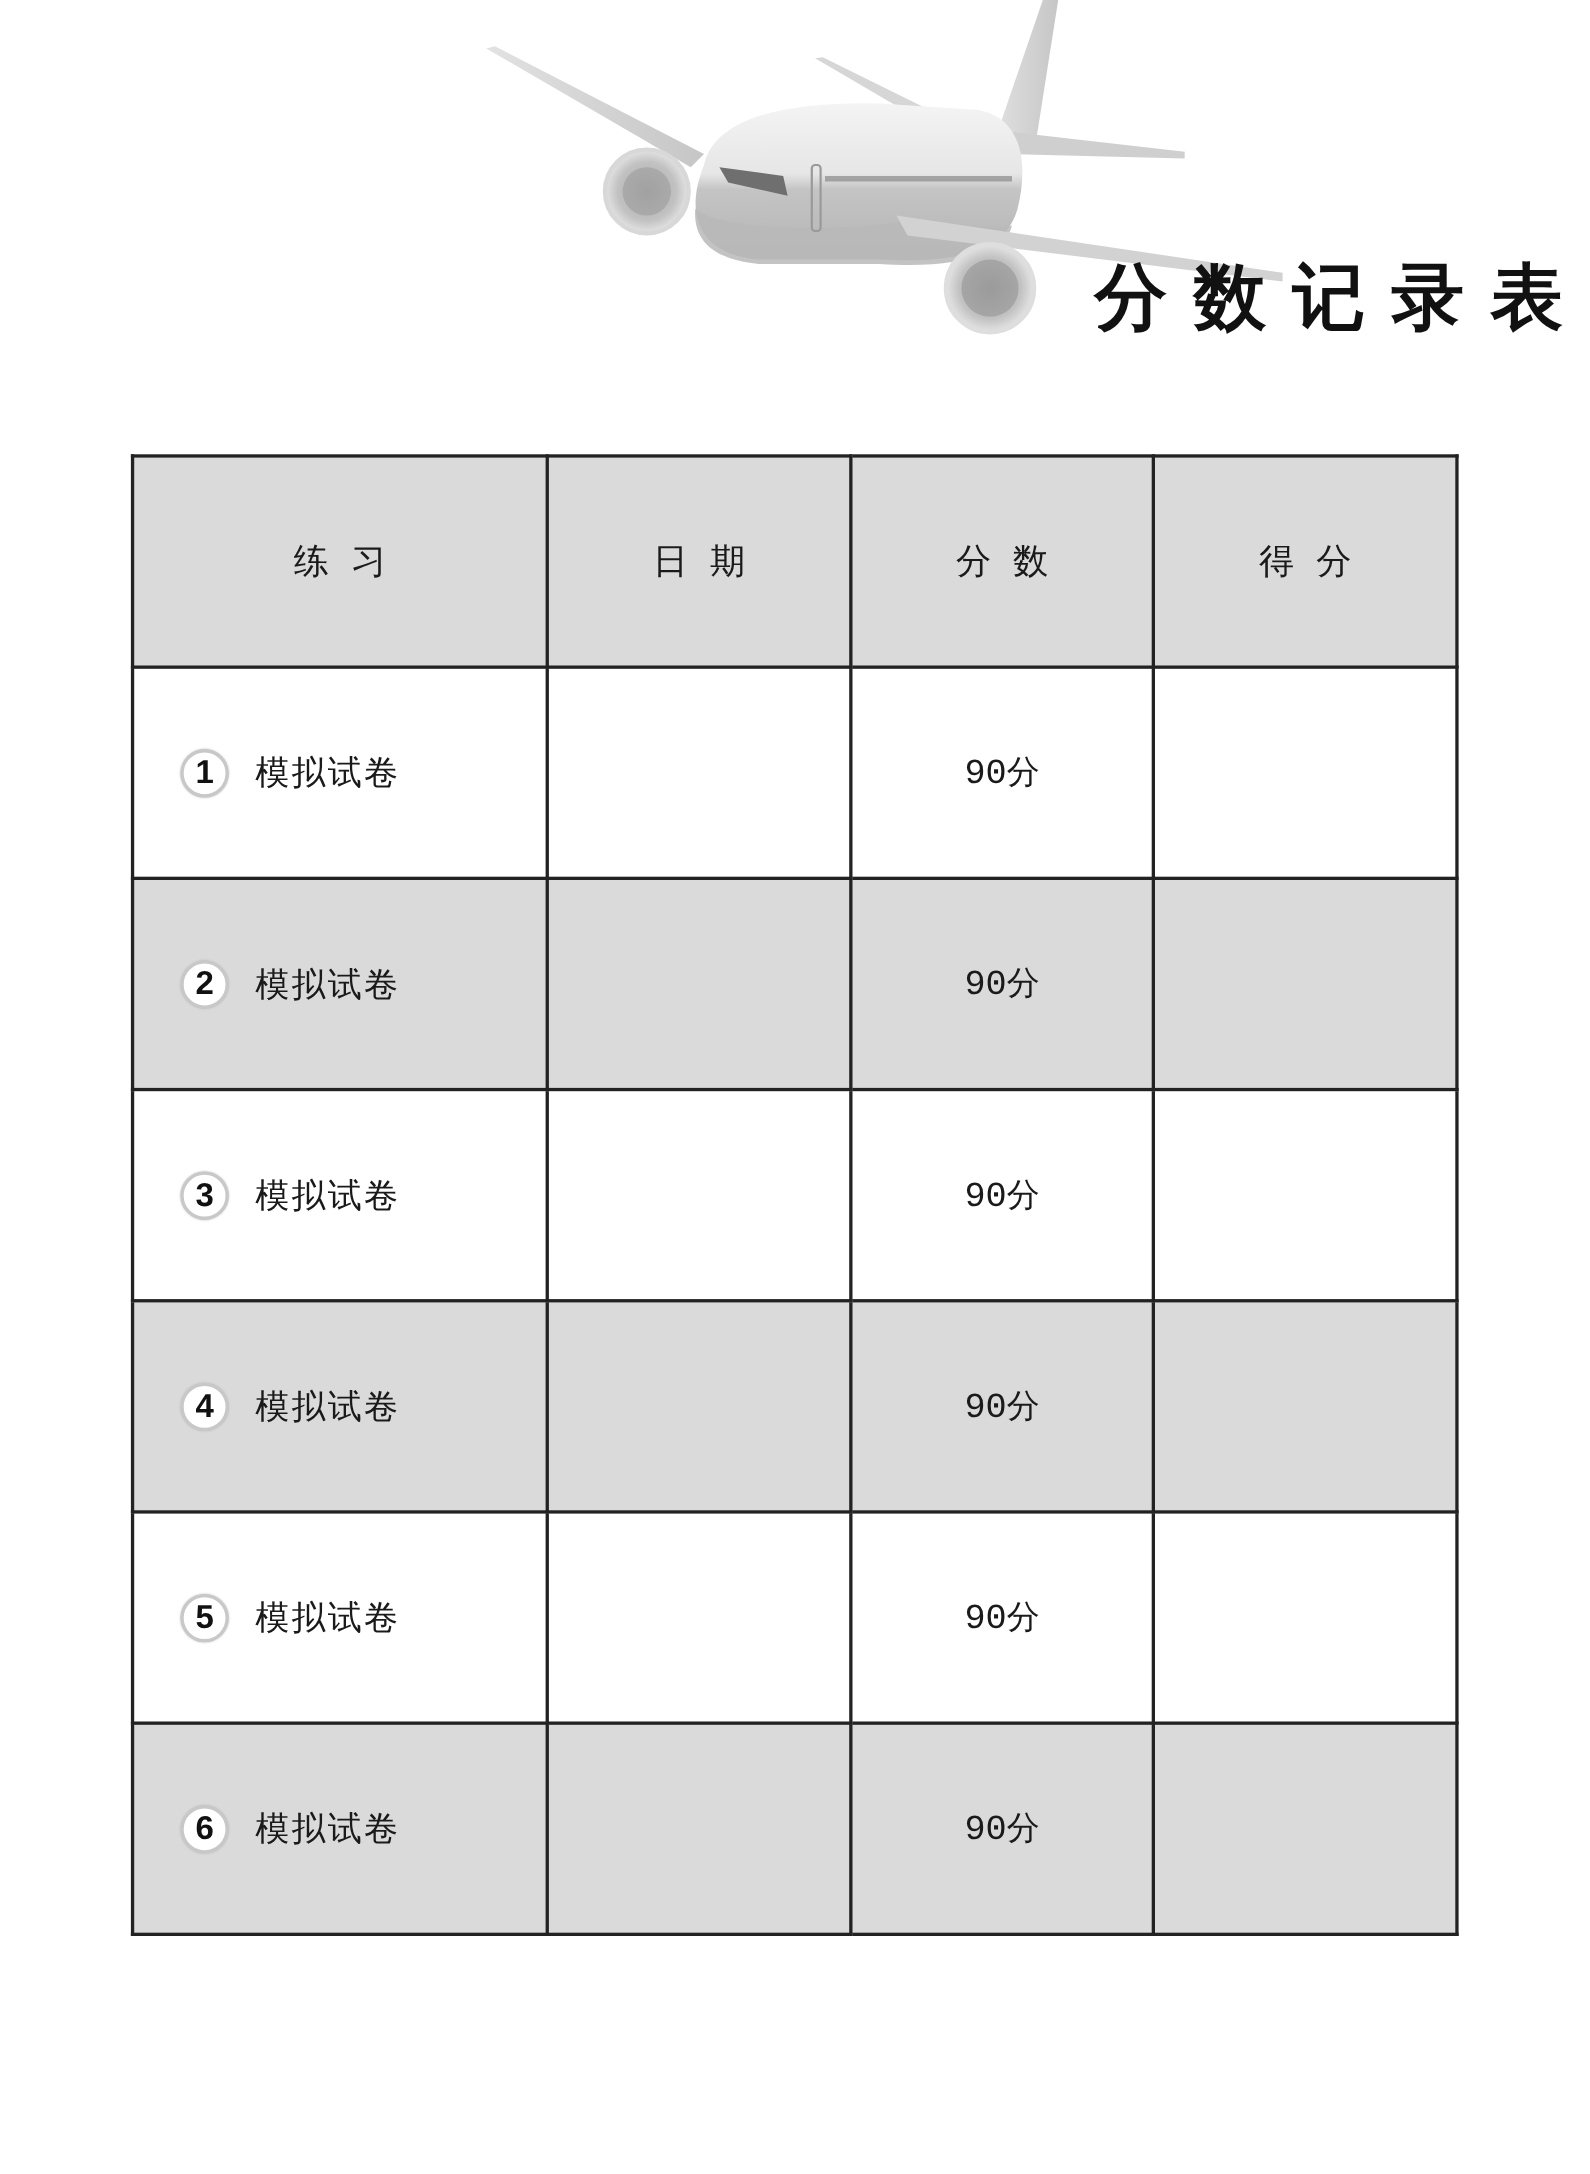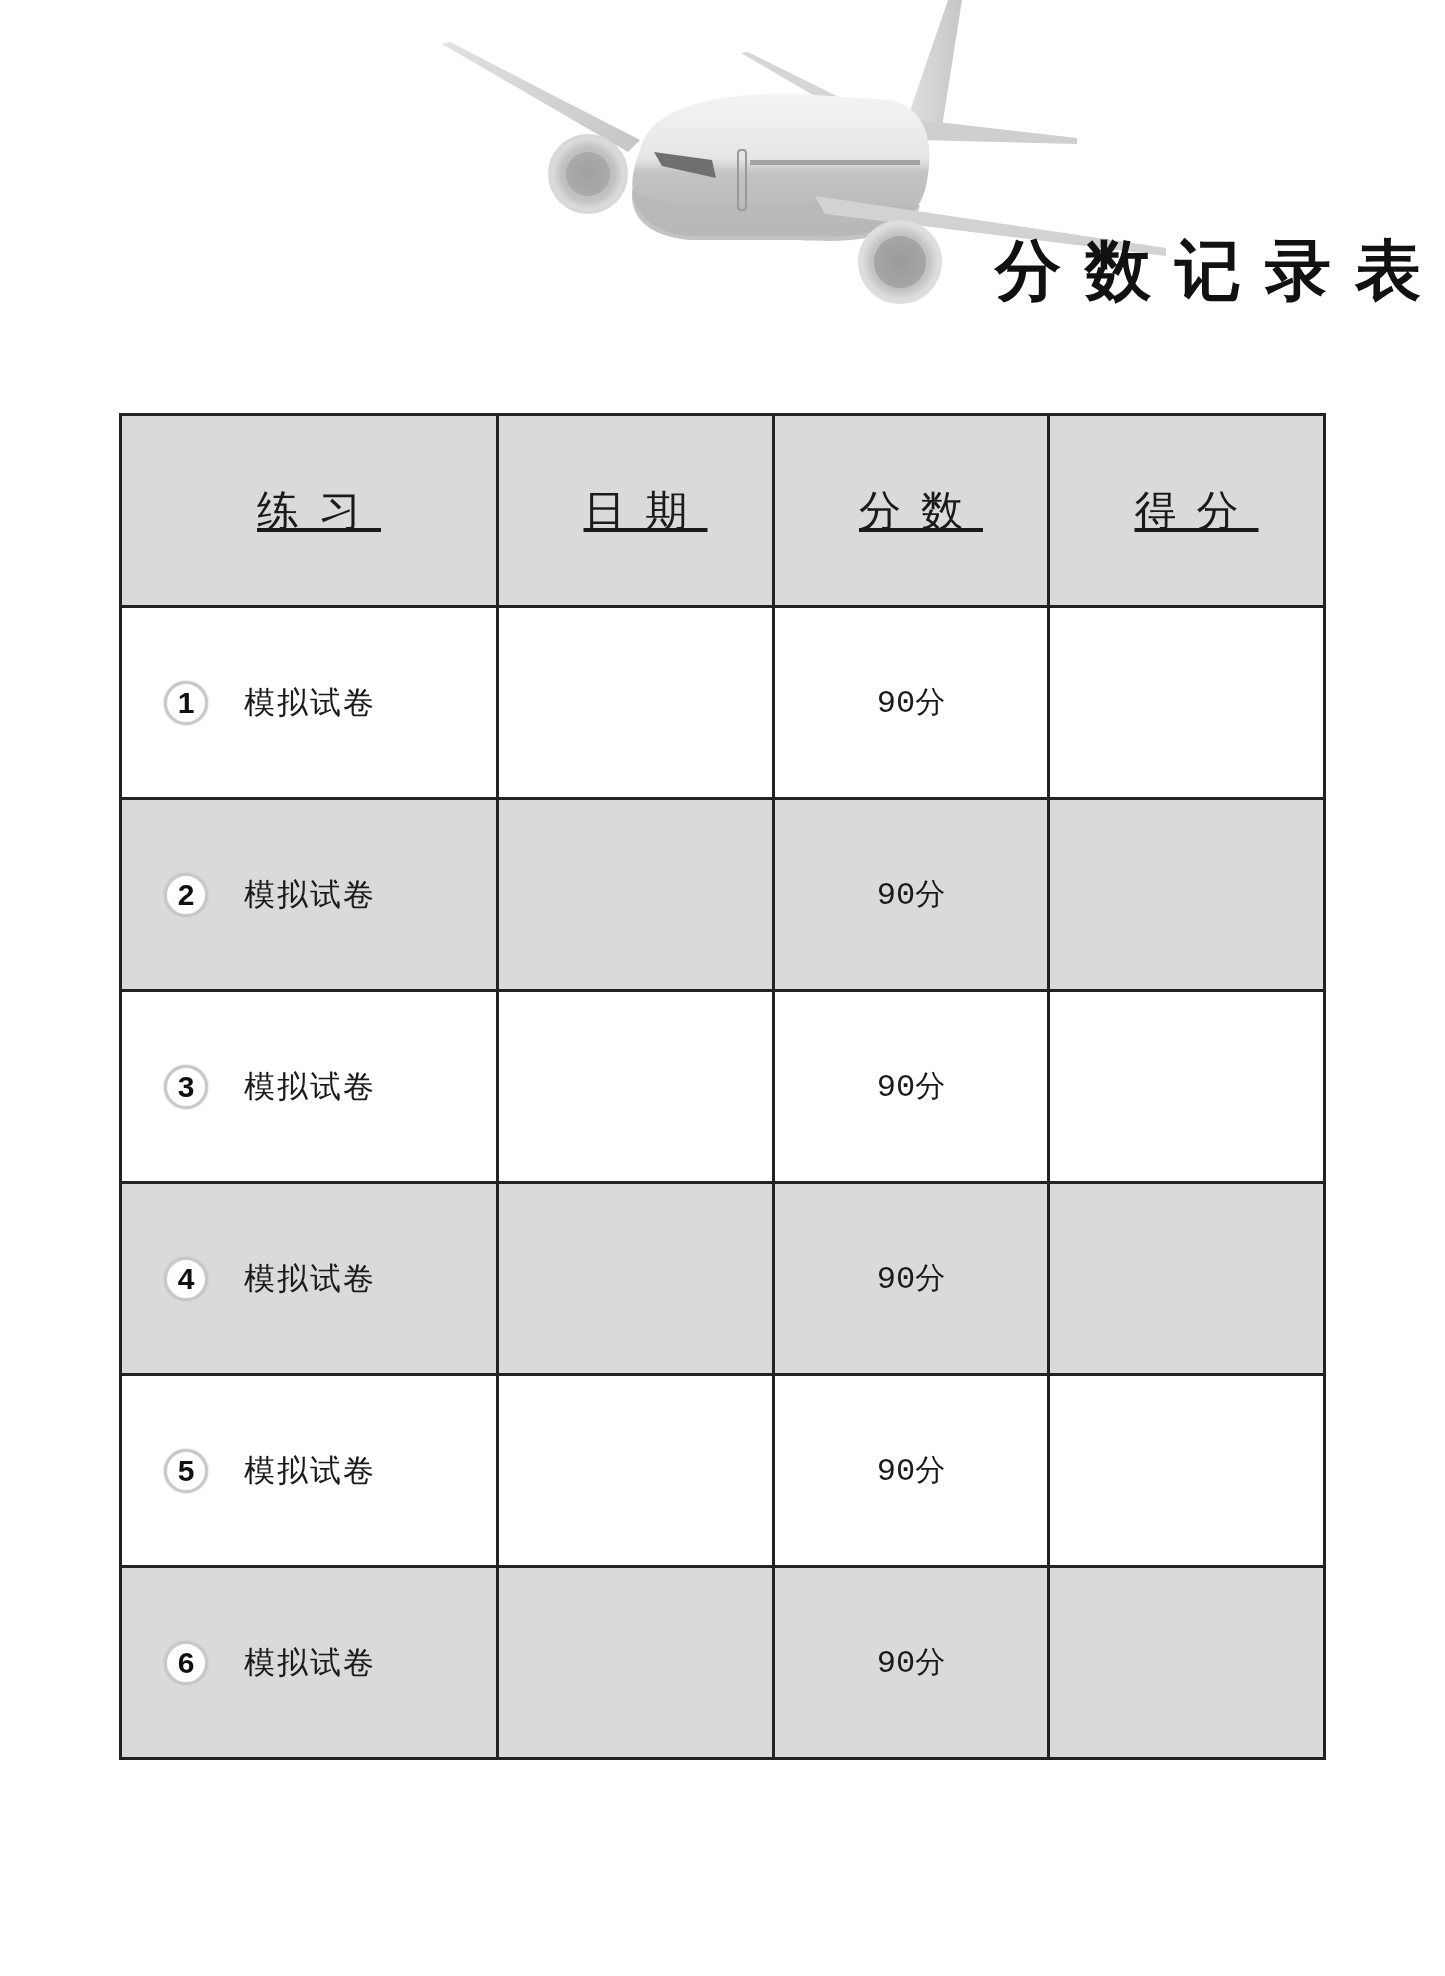--- a/index.html
+++ b/index.html
@@ -28,45 +28,44 @@
   table.score td, table.score th {
     border: 3px solid #222;
     height: 189px;
     padding: 0;
     text-align: center;
     vertical-align: middle;
     font-weight: normal;
   }
   table.score th {
     background: #dadada;
-    font-size: 42px;
+    font-size: 32px;
     letter-spacing: 20px;
     padding-left: 20px;
-    text-decoration: underline;
   }
   tr.shade td { background: #dadada; }
   tr.plain td { background: #ffffff; }
   .col-ex { width: 377px; }
   .col-date { width: 276px; }
   .col-score { width: 275px; }
   .col-got { width: 276px; }
   .ex-cell { text-align: left !important; }
   .ex-wrap { display: flex; align-items: center; padding-left: 42px; }
   .badge {
     width: 44px; height: 44px; border-radius: 50%;
     background: #ffffff;
     border: 3px solid #c8c8c8;
     box-shadow: 0 0 2px #bbb;
     display: flex; align-items: center; justify-content: center;
     font-family: "Liberation Sans", sans-serif;
     font-weight: bold; font-size: 30px; color: #111;
     box-sizing: border-box;
   }
   .ex-label {
-    margin-left: 36px; font-size: 31px; letter-spacing: 2px; color: #1a1a1a;
+    margin-left: 24px; font-size: 31px; letter-spacing: 2px; color: #1a1a1a;
   }
   .score-val {
     font-size: 30px; color: #1a1a1a;
   }
   .score-num { font-family: Liberation Mono, monospace; font-size: 32px; }
 </style>
 </head>
 <body>
 
 <svg class="plane" viewBox="0 0 1445 340" xmlns="http://www.w3.org/2000/svg">

